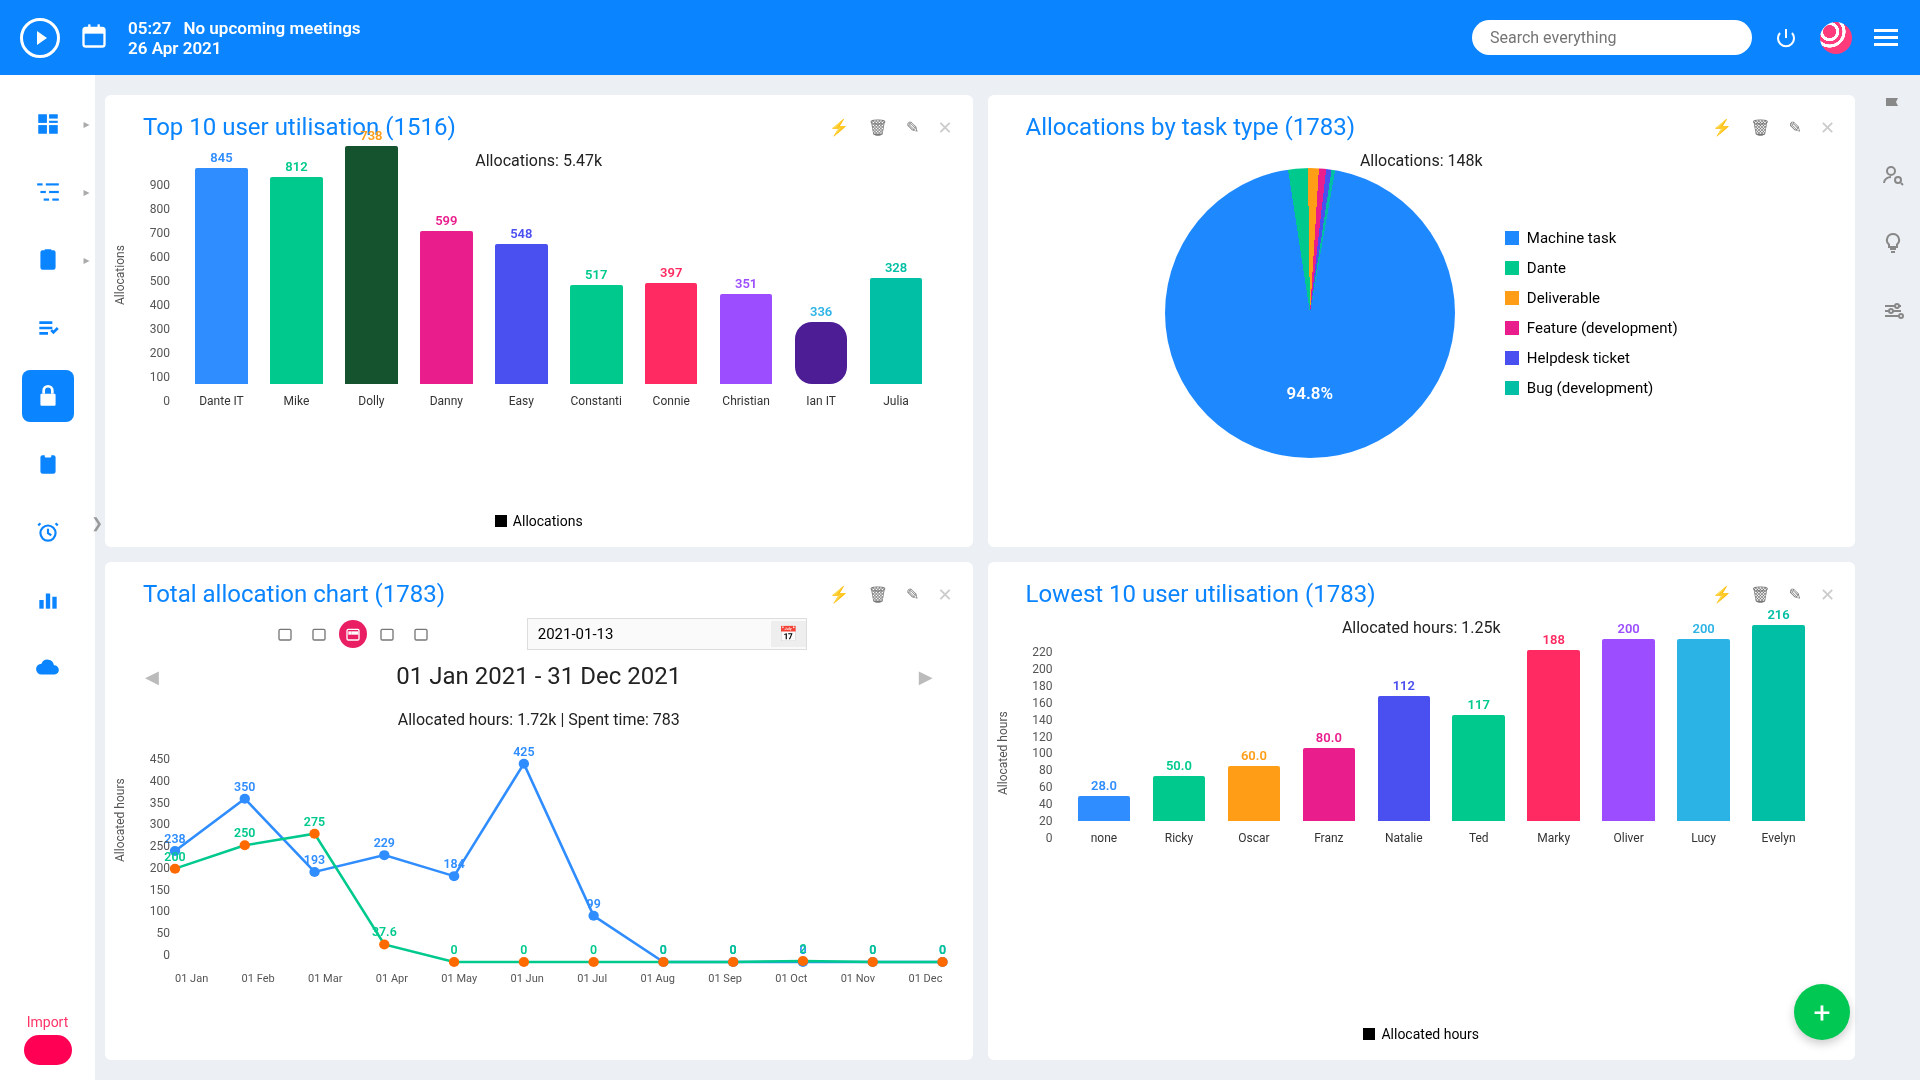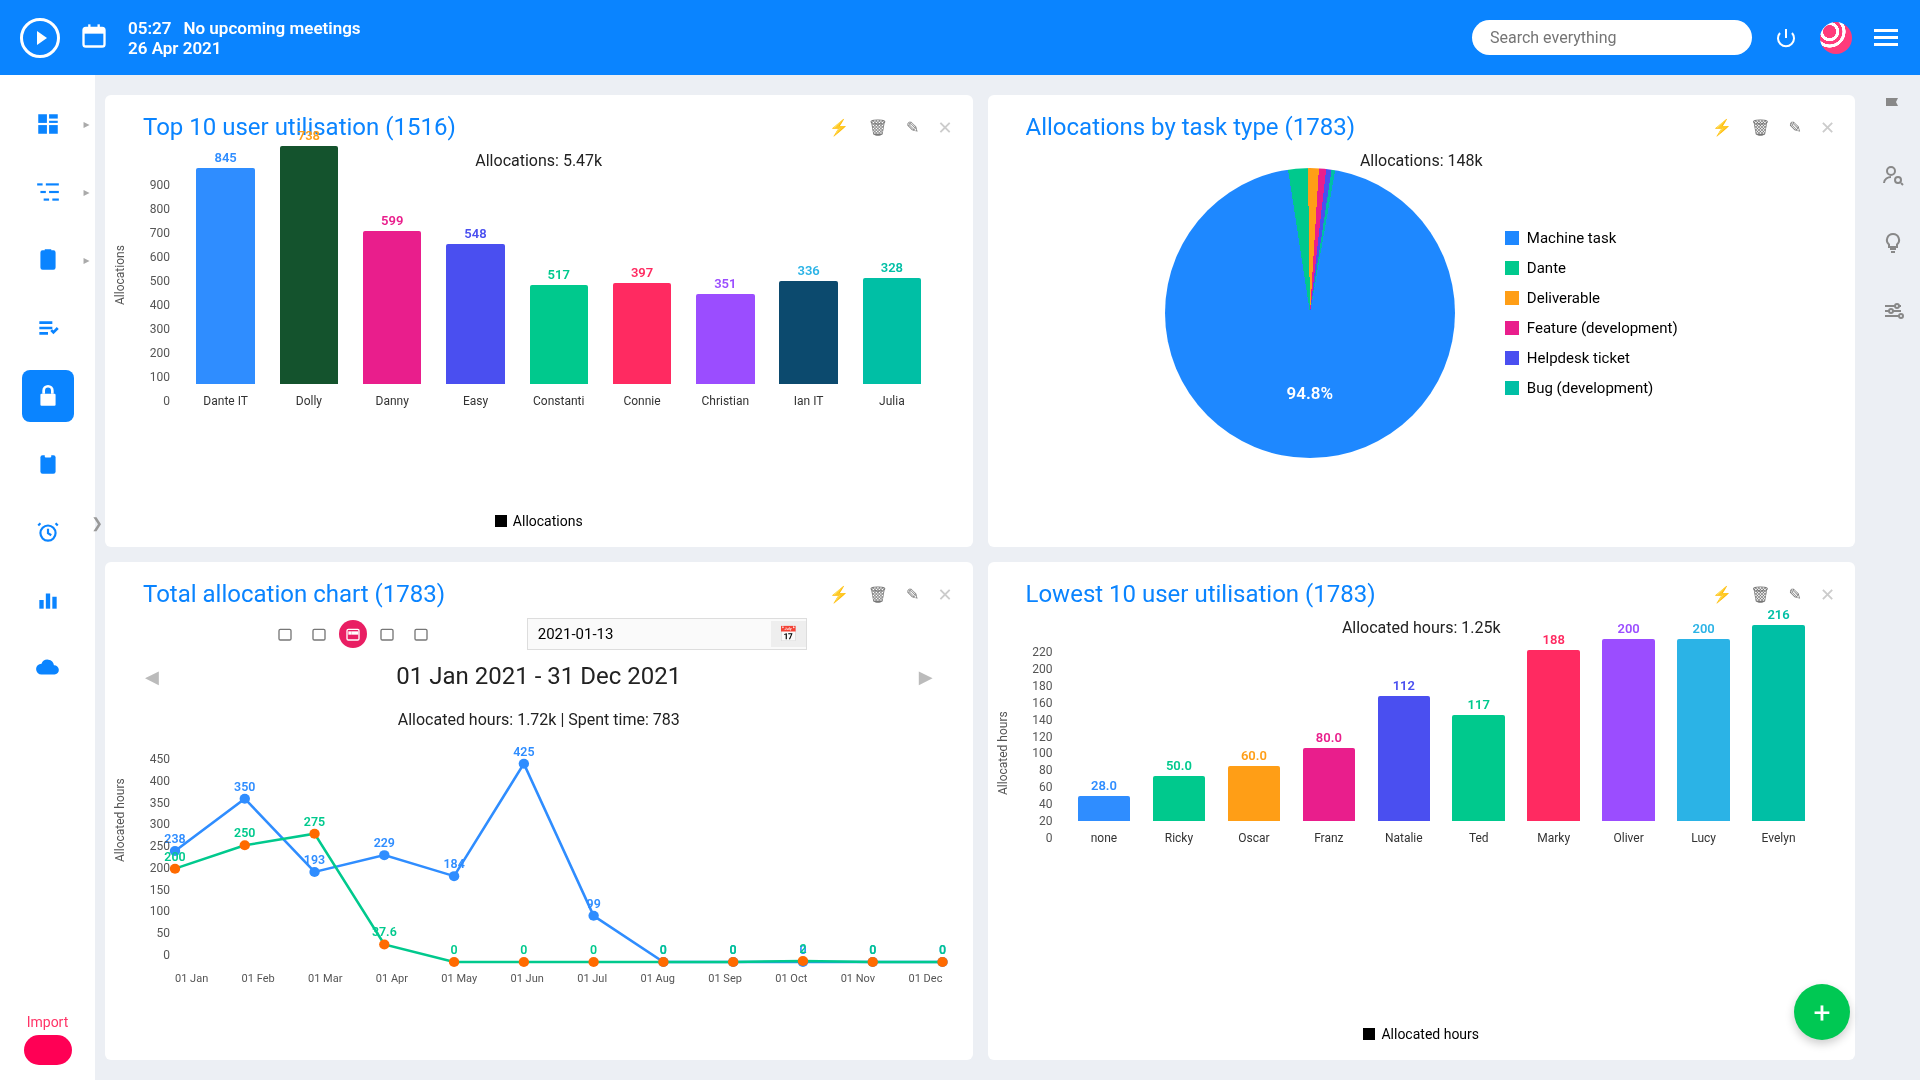--- a/index.html
+++ b/index.html
@@ -240,20 +240,26 @@
             <div>100</div>
             <div>0</div>
           </div>
       <div class="bar-group">
             <div class="bar" style="height: 215.944px; background: rgb(47, 141, 255);">
               <div class="bar-value" style="color: rgb(47, 141, 255);">845</div>
             </div>
             <div class="bar-label">Dante IT</div>
           </div>
           <div class="bar-group">
+            <div class="bar" style="height: 207.511px; background: rgb(0, 201, 141);">
+              <div class="bar-value" style="color: rgb(0, 201, 141);">812</div>
+            </div>
+            <div class="bar-label">Mike</div>
+          </div>
+          <div class="bar-group">
             <div class="bar" style="height: 238px; background: #14532d;">
               <div class="bar-value" style="color: rgb(255, 158, 22);">738</div>
             </div>
             <div class="bar-label">Dolly</div>
           </div>
           <div class="bar-group">
             <div class="bar" style="height: 153.078px; background: rgb(233, 30, 140);">
               <div class="bar-value" style="color: rgb(233, 30, 140);">599</div>
             </div>
             <div class="bar-label">Danny</div>
@@ -276,21 +282,21 @@
             </div>
             <div class="bar-label">Connie</div>
           </div>
           <div class="bar-group">
             <div class="bar" style="height: 89.7px; background: rgb(155, 77, 255);">
               <div class="bar-value" style="color: rgb(155, 77, 255);">351</div>
             </div>
             <div class="bar-label">Christian</div>
           </div>
           <div class="bar-group">
-            <div class="bar" style="height: 103px; background: #0c4a6e;">
+            <div class="bar" style="height: 62px; background: #4c1d95; border-radius: 17px;">
               <div class="bar-value" style="color: rgb(43, 179, 230);">336</div>
             </div>
             <div class="bar-label">Ian IT</div>
           </div>
           <div class="bar-group">
             <div class="bar" style="height: 106px; background: rgb(0, 191, 165);">
               <div class="bar-value" style="color: rgb(0, 191, 165);">328</div>
             </div>
             <div class="bar-label">Julia</div>
           </div>

